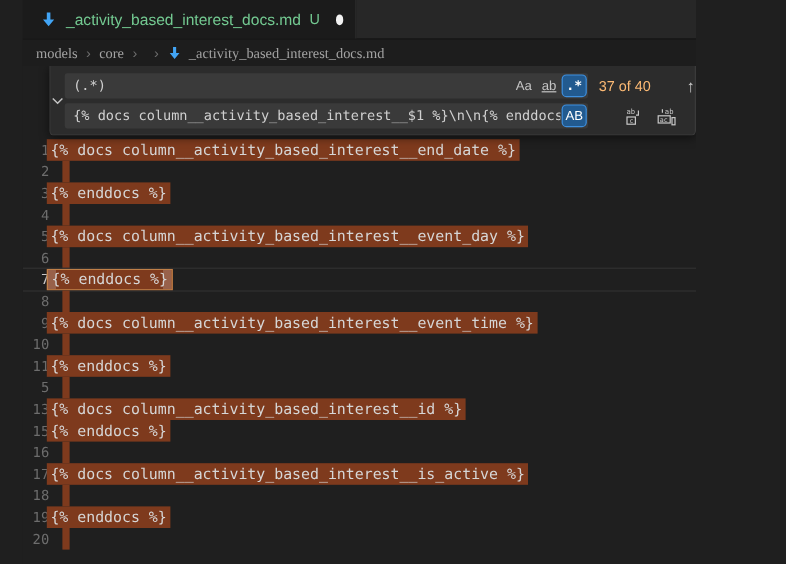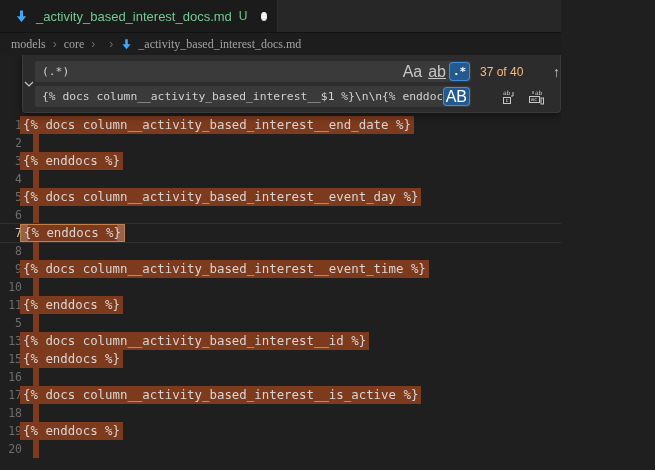--- a/index.html
+++ b/index.html
@@ -1,17 +1,17 @@
 <!DOCTYPE html>
 <html><head>
 <meta charset="utf-8">
 <style>
   html,body{margin:0;padding:0;background:#1f1f1f;}
   .window{position:relative;width:561px;height:470px;overflow:hidden;background:#1f1f1f;
-          font-family:"Liberation Sans",sans-serif;-webkit-font-smoothing:antialiased;}
+          font-family:"Liberation Sans",sans-serif;padding-left:19px;-webkit-font-smoothing:antialiased;}
 
   
   .tabbar{height:32px;background:#272727;display:flex;border-bottom:1px solid #121212;}
   .tab{width:278px;box-sizing:border-box;background:#1b1b1b;display:flex;align-items:center;
        padding:0 10px 0 14px;border-right:1px solid #2b2b2b;}
   .tab-icon{display:flex;align-items:center;margin-right:7px;}
   .tab-label{color:#73c991;font-size:13px;}
   .tab-git{color:#73c991;font-size:12px;margin-left:7px;}
   .tab-dot{width:9px;height:9px;border-radius:50%;background:#f2f2f2;margin-left:13px;}
 
@@ -45,21 +45,21 @@
          border-radius:0 0 4px 4px;box-shadow:0 2px 8px rgba(0,0,0,.5);
          display:flex;padding:6px 6px 6px 0;z-index:5;}
   .fw-left{width:20px;display:flex;align-items:center;justify-content:center;cursor:pointer;}
   .fw-main{flex:1;display:flex;flex-direction:column;gap:4px;}
   .fw-row{display:flex;align-items:center;height:21px;}
   .fw-input{background:#3a3a3a;border-radius:2px;height:21px;width:436px;box-sizing:border-box;
             display:flex;align-items:center;padding:0 2px 0 7px;
             font-family:"DejaVu Sans Mono",monospace;font-size:11.3px;color:#d0d0d0;}
   .fw-text{flex:1;white-space:pre;overflow:hidden;}
   .opt{min-width:19px;height:17px;box-sizing:border-box;display:flex;align-items:center;
-       justify-content:center;border-radius:3px;color:#c5c5c5;font-size:16px;margin-left:2px;
+       justify-content:center;border-radius:3px;color:#c5c5c5;font-size:11px;margin-left:2px;
        font-family:"Liberation Sans",sans-serif;cursor:pointer;padding:0 2px;}
   .opt.uline{text-decoration:underline;}
   .opt.rx{font-family:"DejaVu Sans Mono",monospace;font-weight:bold;font-size:11px;}
   .opt.active{background:#225a8f;box-shadow:0 0 0 1px #3d8fde;color:#fff;}
   .fw-count{color:#fdba74;font-size:12px;margin-left:9px;width:60px;}
   .fw-btn{width:21px;height:21px;display:flex;align-items:center;justify-content:center;
           color:#c8c8c8;border-radius:4px;margin-left:4px;cursor:pointer;font-size:14px;}
   .fw-nav{margin-left:6px;}
   .gap1{margin-left:27px;} .gap2{margin-left:7px;}
 </style>

